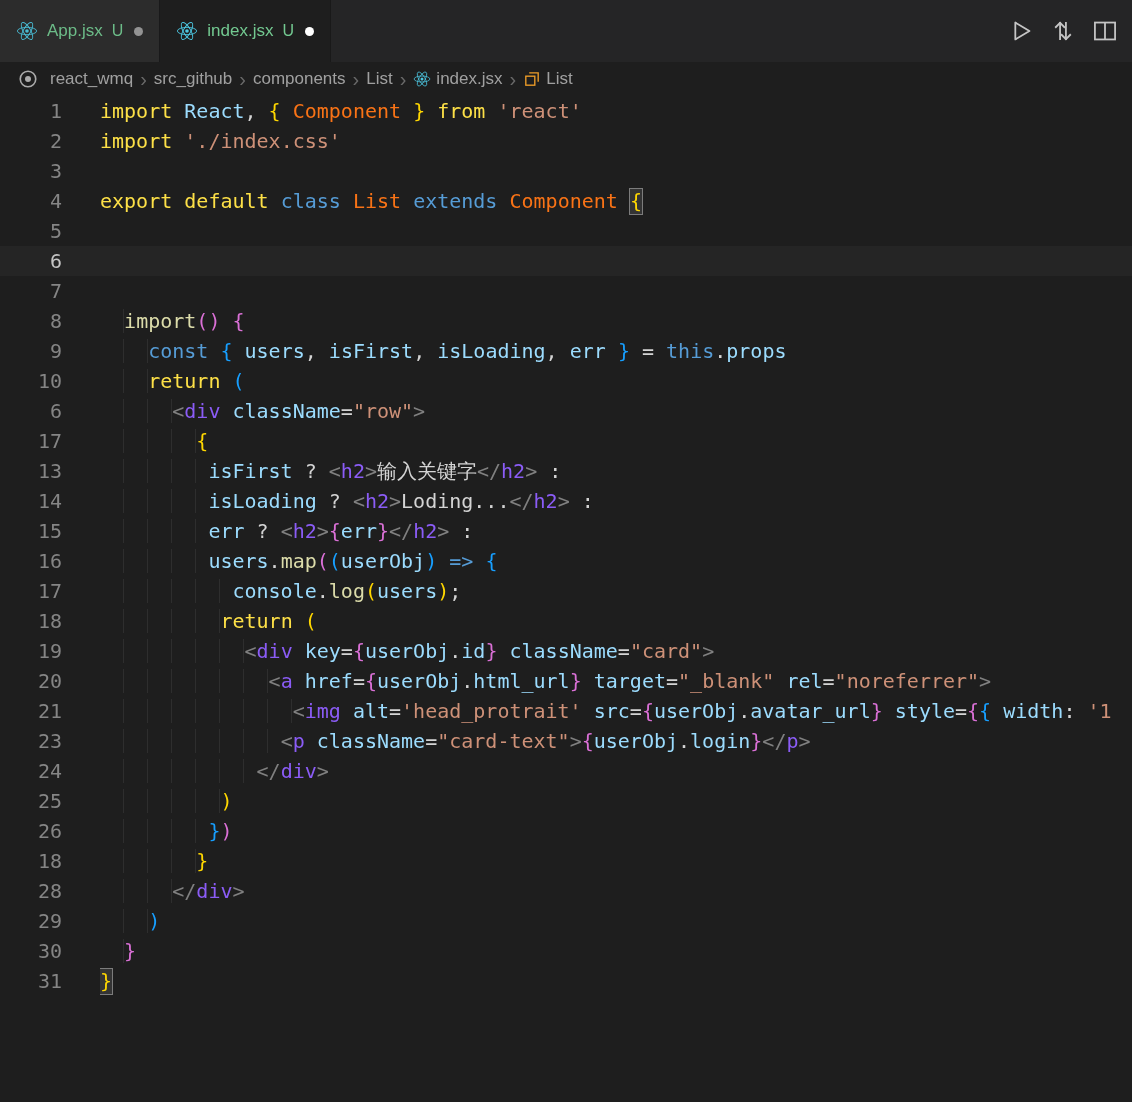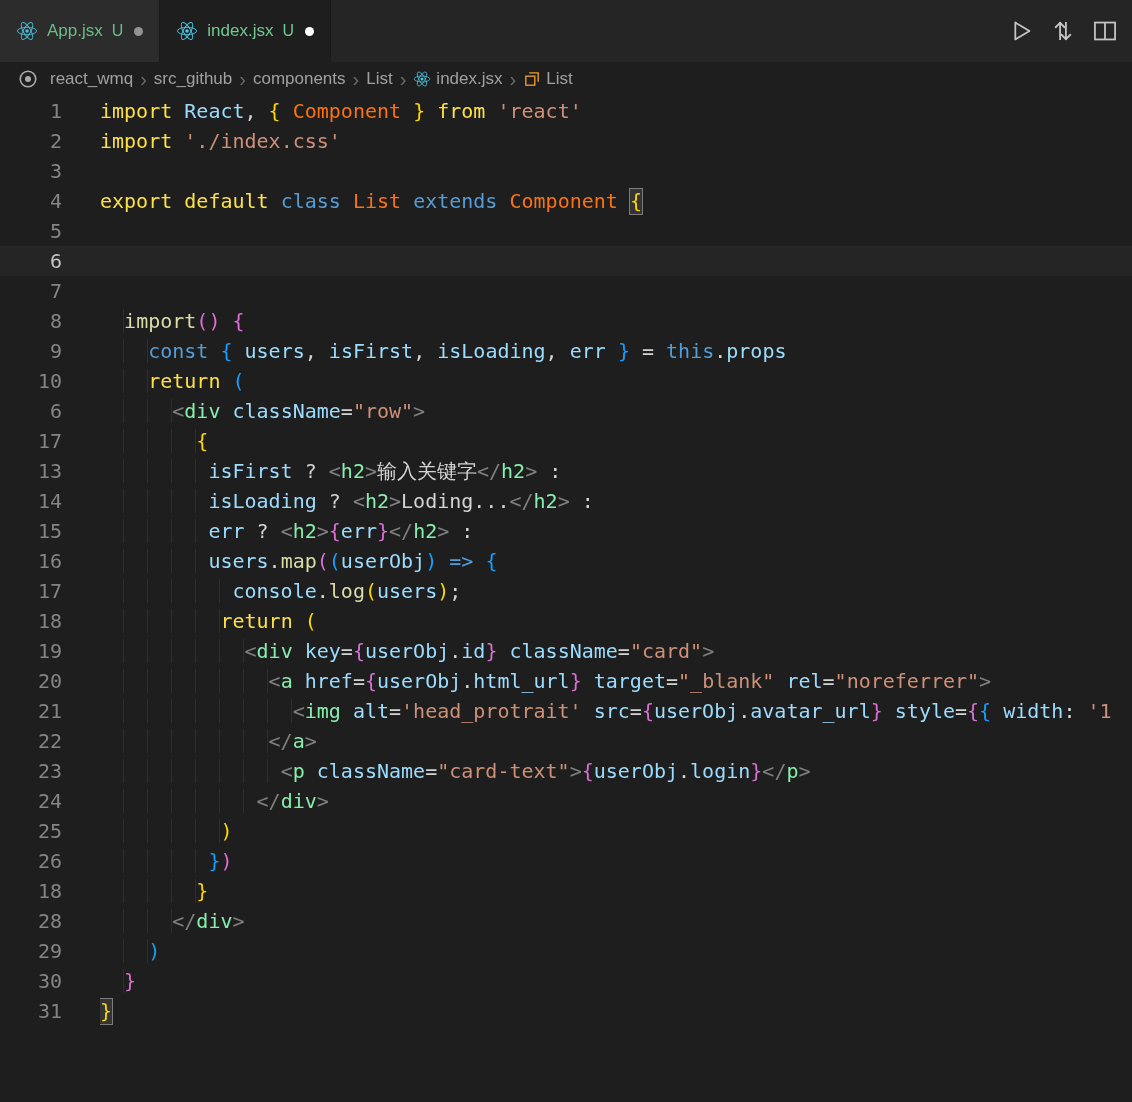--- a/index.html
+++ b/index.html
@@ -73,21 +73,21 @@
   }
 </style>
 <style>.tk-k{color:#fde047}
 .tk-kb{color:#569CD6}
 .tk-t{color:#f97316}
 .tk-fn{color:#DCDCAA}
 .tk-v{color:#9CDCFE}
 .tk-s{color:#CE9178}
 .tk-p{color:#D4D4D4}
 .tk-tp{color:#808080}
-.tk-tag{color:#86efac}
+.tk-tag{color:#8b5cf6}
 .tk-attr{color:#9CDCFE}
 .tk-b1{color:#FFD700}
 .tk-b2{color:#DA70D6}
 .tk-b3{color:#179FFF}
 .tk-b1m{color:#FFD700}</style></head>
 <body>
 
 <div class="tabbar">
   <div class="tabs">
       <div class="tab">
@@ -209,21 +209,20 @@
       <div class="line"><span class="ln">17</span><span class="lc"><span class="ind">        </span><span class="tk-b1">{</span></span></div>
       <div class="line"><span class="ln">13</span><span class="lc"><span class="ind">         </span><span class="tk-v">isFirst</span><span class="tk-p"> ? </span><span class="tk-tp">&lt;</span><span class="tk-tag">h2</span><span class="tk-tp">&gt;</span><span class="tk-p">输入关键字</span><span class="tk-tp">&lt;/</span><span class="tk-tag">h2</span><span class="tk-tp">&gt;</span><span class="tk-p"> :</span></span></div>
       <div class="line"><span class="ln">14</span><span class="lc"><span class="ind">         </span><span class="tk-v">isLoading</span><span class="tk-p"> ? </span><span class="tk-tp">&lt;</span><span class="tk-tag">h2</span><span class="tk-tp">&gt;</span><span class="tk-p">Loding...</span><span class="tk-tp">&lt;/</span><span class="tk-tag">h2</span><span class="tk-tp">&gt;</span><span class="tk-p"> :</span></span></div>
       <div class="line"><span class="ln">15</span><span class="lc"><span class="ind">         </span><span class="tk-v">err</span><span class="tk-p"> ? </span><span class="tk-tp">&lt;</span><span class="tk-tag">h2</span><span class="tk-tp">&gt;</span><span class="tk-b2">{</span><span class="tk-v">err</span><span class="tk-b2">}</span><span class="tk-tp">&lt;/</span><span class="tk-tag">h2</span><span class="tk-tp">&gt;</span><span class="tk-p"> :</span></span></div>
       <div class="line"><span class="ln">16</span><span class="lc"><span class="ind">         </span><span class="tk-v">users</span><span class="tk-p">.</span><span class="tk-fn">map</span><span class="tk-b2">(</span><span class="tk-b3">(</span><span class="tk-v">userObj</span><span class="tk-b3">)</span><span class="tk-p"> </span><span class="tk-kb">=&gt;</span><span class="tk-p"> </span><span class="tk-b3">{</span></span></div>
       <div class="line"><span class="ln">17</span><span class="lc"><span class="ind">           </span><span class="tk-v">console</span><span class="tk-p">.</span><span class="tk-fn">log</span><span class="tk-b1">(</span><span class="tk-v">users</span><span class="tk-b1">)</span><span class="tk-p">;</span></span></div>
       <div class="line"><span class="ln">18</span><span class="lc"><span class="ind">          </span><span class="tk-k">return</span><span class="tk-p"> </span><span class="tk-b1">(</span></span></div>
       <div class="line"><span class="ln">19</span><span class="lc"><span class="ind">            </span><span class="tk-tp">&lt;</span><span class="tk-tag">div</span><span class="tk-p"> </span><span class="tk-attr">key</span><span class="tk-p">=</span><span class="tk-b2">{</span><span class="tk-v">userObj</span><span class="tk-p">.</span><span class="tk-v">id</span><span class="tk-b2">}</span><span class="tk-p"> </span><span class="tk-attr">className</span><span class="tk-p">=</span><span class="tk-s">"card"</span><span class="tk-tp">&gt;</span></span></div>
       <div class="line"><span class="ln">20</span><span class="lc"><span class="ind">              </span><span class="tk-tp">&lt;</span><span class="tk-tag">a</span><span class="tk-p"> </span><span class="tk-attr">href</span><span class="tk-p">=</span><span class="tk-b2">{</span><span class="tk-v">userObj</span><span class="tk-p">.</span><span class="tk-v">html_url</span><span class="tk-b2">}</span><span class="tk-p"> </span><span class="tk-attr">target</span><span class="tk-p">=</span><span class="tk-s">"_blank"</span><span class="tk-p"> </span><span class="tk-attr">rel</span><span class="tk-p">=</span><span class="tk-s">"noreferrer"</span><span class="tk-tp">&gt;</span></span></div>
       <div class="line"><span class="ln">21</span><span class="lc"><span class="ind">                </span><span class="tk-tp">&lt;</span><span class="tk-tag">img</span><span class="tk-p"> </span><span class="tk-attr">alt</span><span class="tk-p">=</span><span class="tk-s">'head_protrait'</span><span class="tk-p"> </span><span class="tk-attr">src</span><span class="tk-p">=</span><span class="tk-b2">{</span><span class="tk-v">userObj</span><span class="tk-p">.</span><span class="tk-v">avatar_url</span><span class="tk-b2">}</span><span class="tk-p"> </span><span class="tk-attr">style</span><span class="tk-p">=</span><span class="tk-b2">{</span><span class="tk-b3">{</span><span class="tk-p"> </span><span class="tk-v">width</span><span class="tk-p">: </span><span class="tk-s">'1</span></span></div>
-      <div class="line"><span class="ln">22</span><span class="lc"><span class="ind">              </span><span class="tk-tp">&lt;/</span><span class="tk-tag">a</span><span class="tk-tp">&gt;</span></span></div>
       <div class="line"><span class="ln">23</span><span class="lc"><span class="ind">               </span><span class="tk-tp">&lt;</span><span class="tk-tag">p</span><span class="tk-p"> </span><span class="tk-attr">className</span><span class="tk-p">=</span><span class="tk-s">"card-text"</span><span class="tk-tp">&gt;</span><span class="tk-b2">{</span><span class="tk-v">userObj</span><span class="tk-p">.</span><span class="tk-v">login</span><span class="tk-b2">}</span><span class="tk-tp">&lt;/</span><span class="tk-tag">p</span><span class="tk-tp">&gt;</span></span></div>
       <div class="line"><span class="ln">24</span><span class="lc"><span class="ind">             </span><span class="tk-tp">&lt;/</span><span class="tk-tag">div</span><span class="tk-tp">&gt;</span></span></div>
       <div class="line"><span class="ln">25</span><span class="lc"><span class="ind">          </span><span class="tk-b1">)</span></span></div>
       <div class="line"><span class="ln">26</span><span class="lc"><span class="ind">         </span><span class="tk-b3">}</span><span class="tk-b2">)</span></span></div>
       <div class="line"><span class="ln">18</span><span class="lc"><span class="ind">        </span><span class="tk-b1">}</span></span></div>
       <div class="line"><span class="ln">28</span><span class="lc"><span class="ind">      </span><span class="tk-tp">&lt;/</span><span class="tk-tag">div</span><span class="tk-tp">&gt;</span></span></div>
       <div class="line"><span class="ln">29</span><span class="lc"><span class="ind">    </span><span class="tk-b3">)</span></span></div>
       <div class="line"><span class="ln">30</span><span class="lc"><span class="ind">  </span><span class="tk-b2">}</span></span></div>
       <div class="line"><span class="ln">31</span><span class="lc"><span class="tk-b1m">}</span></span></div>
     </div>

